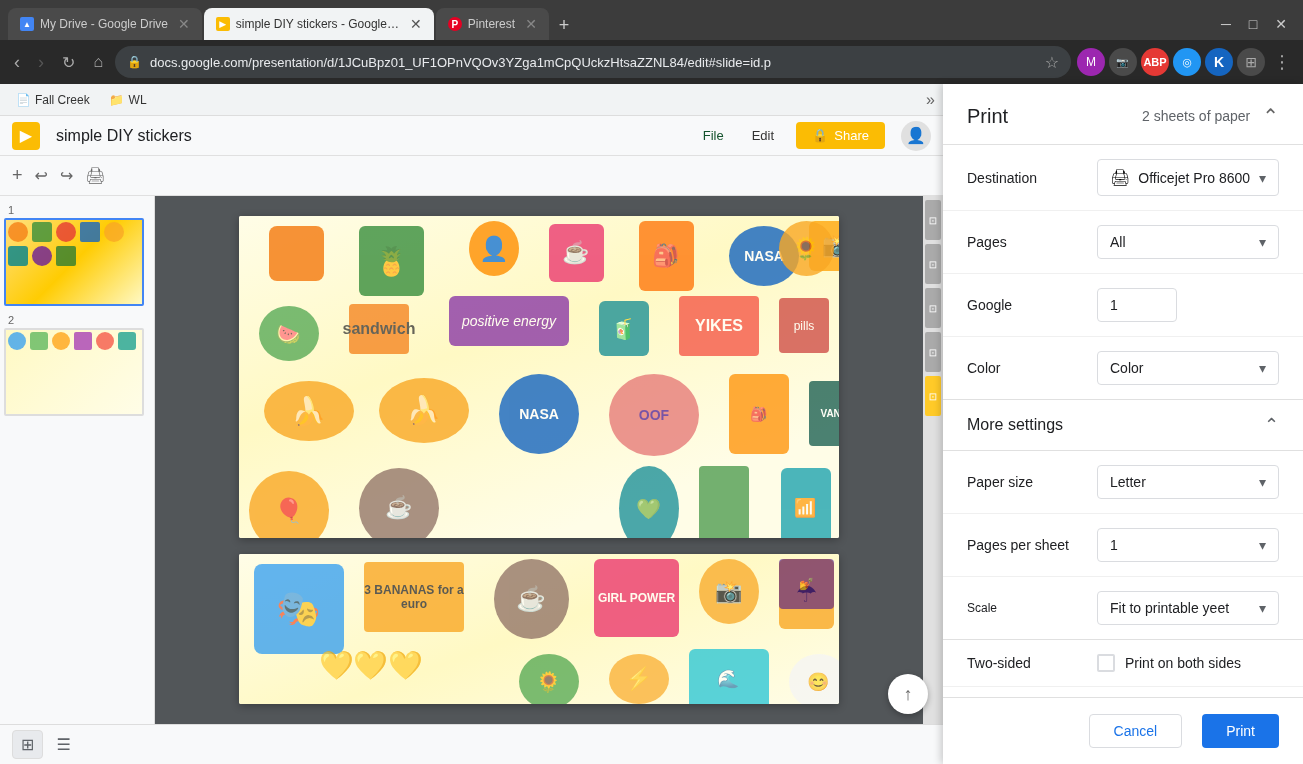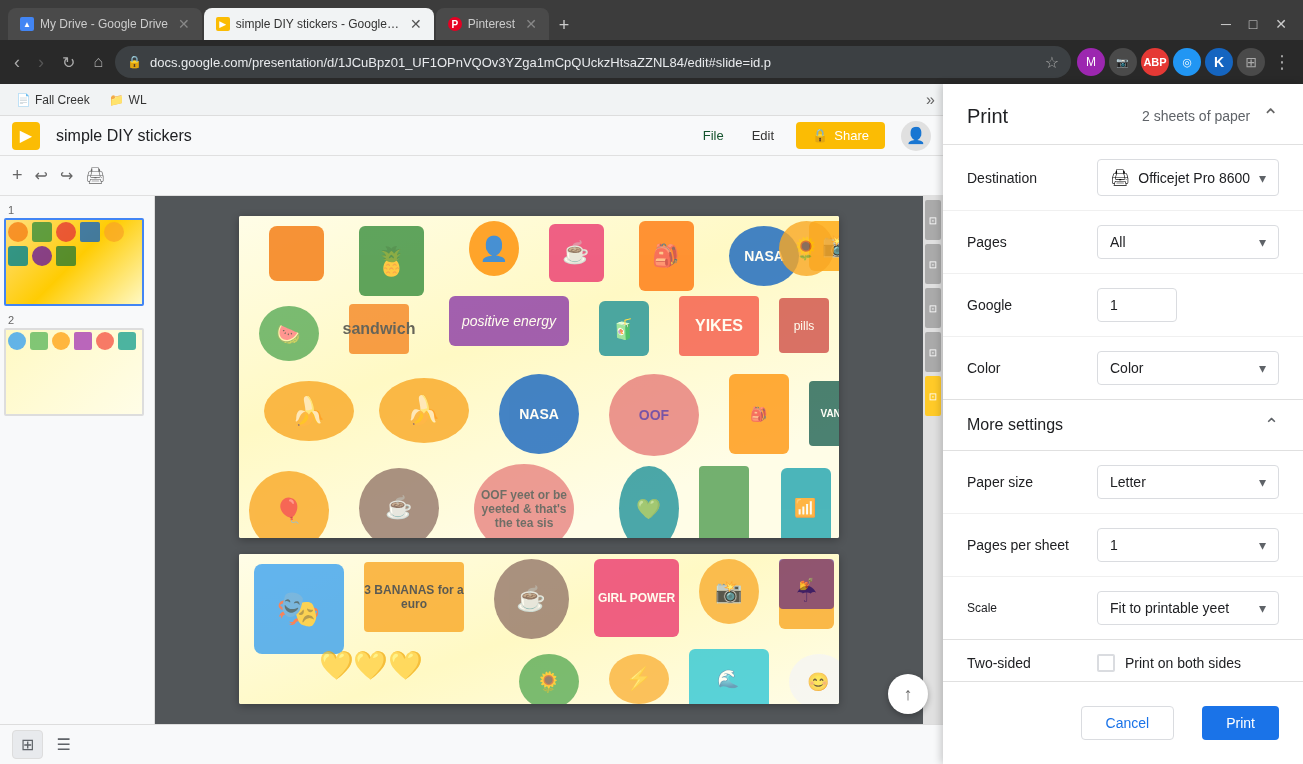--- a/index.html
+++ b/index.html
@@ -146,21 +146,20 @@
 
             <div style="position:absolute;top:165px;left:25px;width:90px;height:60px;background:#f9a825;border-radius:50%;opacity:0.8;display:flex;align-items:center;justify-content:center;font-size:28px;">🍌</div>
             <div style="position:absolute;top:162px;left:140px;width:90px;height:65px;background:#f9a825;border-radius:50%;opacity:0.8;display:flex;align-items:center;justify-content:center;font-size:28px;">🍌</div>
             <div style="position:absolute;top:158px;left:260px;width:80px;height:80px;background:#1565c0;border-radius:50%;opacity:0.8;display:flex;align-items:center;justify-content:center;color:white;font-size:14px;font-weight:bold;">NASA</div>
             <div style="position:absolute;top:158px;left:370px;width:90px;height:82px;background:#e57373;border-radius:50%;opacity:0.75;display:flex;align-items:center;justify-content:center;font-size:14px;font-weight:bold;color:#4c1d95;">OOF</div>
             <div style="position:absolute;top:158px;left:490px;width:60px;height:80px;background:#ff8f00;border-radius:6px;opacity:0.75;display:flex;align-items:center;justify-content:center;font-size:14px;font-weight:bold;">🎒</div>
             <div style="position:absolute;top:165px;left:570px;width:50px;height:65px;background:#004d40;border-radius:4px;opacity:0.7;display:flex;align-items:center;justify-content:center;font-size:10px;color:white;font-weight:bold;">VANS</div>
 
             <div style="position:absolute;top:255px;left:10px;width:80px;height:80px;background:#f9a825;border-radius:50%;opacity:0.8;display:flex;align-items:center;justify-content:center;font-size:24px;">🎈</div>
             <div style="position:absolute;top:252px;left:120px;width:80px;height:80px;background:#8d6e63;border-radius:50%;opacity:0.75;display:flex;align-items:center;justify-content:center;font-size:22px;">☕</div>
-            <div style="position:absolute;top:248px;left:235px;width:100px;height:90px;background:#e57373;border-radius:50%;opacity:0.7;display:flex;align-items:center;justify-content:center;font-size:12px;color:#333;font-weight:bold;text-align:center;">OOF yeet or be yeeted &amp; that's the tea sis</div>
             <div style="position:absolute;top:250px;left:380px;width:60px;height:85px;background:#00838f;border-radius:50%;opacity:0.7;display:flex;align-items:center;justify-content:center;font-size:20px;">💚</div>
             <div style="position:absolute;top:250px;left:460px;width:50px;height:85px;background:#388e3c;border-radius:4px;opacity:0.7;"></div>
             <div style="position:absolute;top:252px;right:8px;width:50px;height:80px;background:#0097a7;border-radius:6px;opacity:0.7;display:flex;align-items:center;justify-content:center;font-size:18px;">📶</div>
 
           </div>
         </div>
 
         <div style="width:600px;background:white;border-radius:2px;box-shadow:0 2px 8px rgba(0,0,0,0.3);overflow:hidden;height:200px;position:relative;">
           <div style="width:100%;height:100%;background:linear-gradient(160deg,#fffde7 0%,#fff9c4 50%,#fffde7 100%);position:relative;overflow:hidden;">
             <div style="position:absolute;top:10px;left:15px;width:90px;height:90px;background:#2196f3;border-radius:8px;opacity:0.7;display:flex;align-items:center;justify-content:center;font-size:36px;">🎭</div>
@@ -276,19 +275,19 @@
         </div>
       </div>
 
       <div style="display:flex;align-items:center;padding:14px 24px;border-bottom:1px solid #f0f0f0;">
         
         
       </div>
 
     </div>
 
-    <div style="padding:24px 24px;display:flex;gap:28px;justify-content:flex-end;border-top:1px solid #e0e0e0;">
+    <div style="padding:16px 24px;display:flex;gap:20px;justify-content:flex-end;border-top:1px solid #e0e0e0;">
       <button style="padding:8px 24px;border:1px solid #dadce0;border-radius:4px;background:white;color:#1a73e8;font-size:14px;cursor:pointer;font-family:Arial,sans-serif;">Cancel</button>
       <button style="padding:8px 24px;border:none;border-radius:4px;background:#1a73e8;color:white;font-size:14px;cursor:pointer;font-family:Arial,sans-serif;">Print</button>
     </div>
   </div>
 
 </div>
 
 </body></html>

